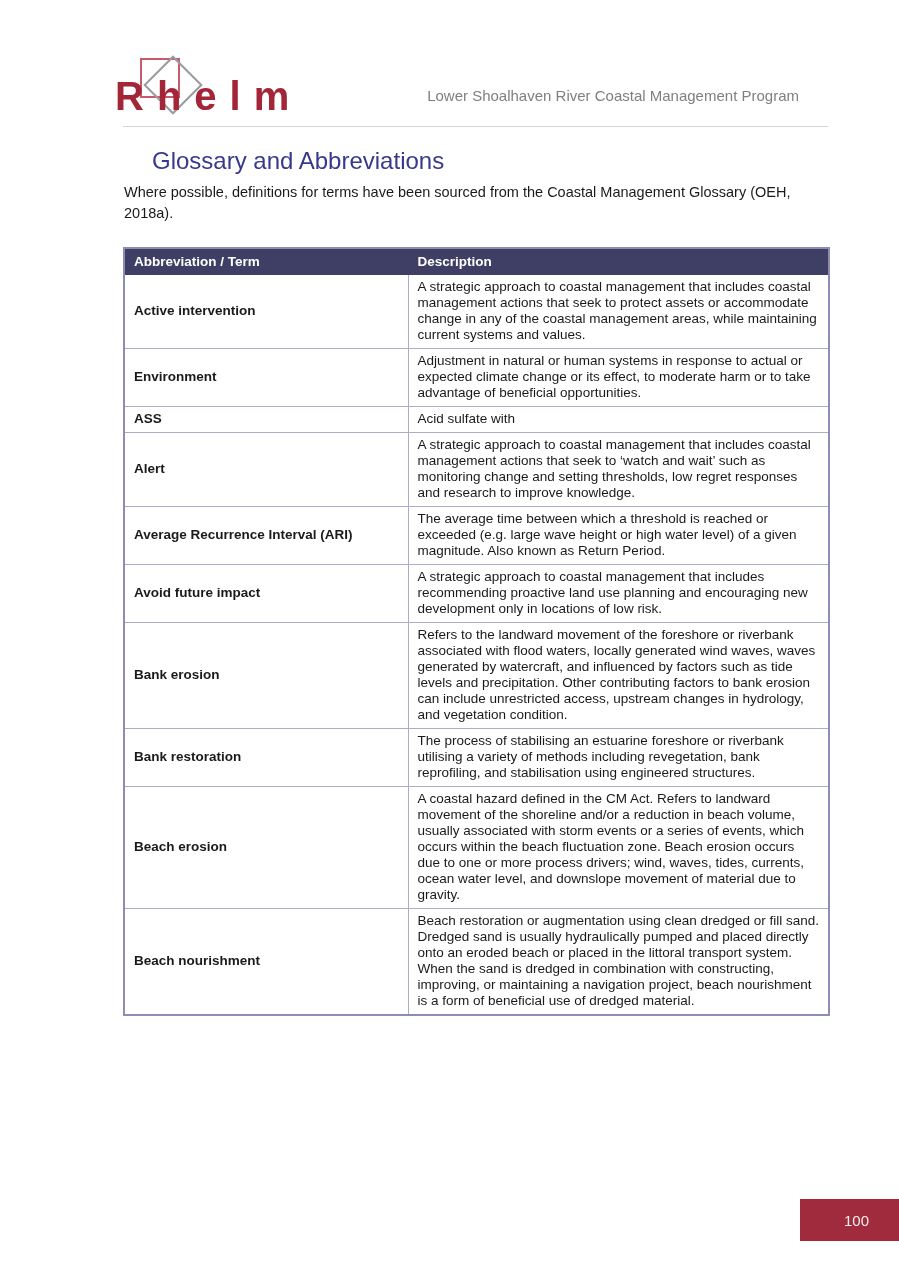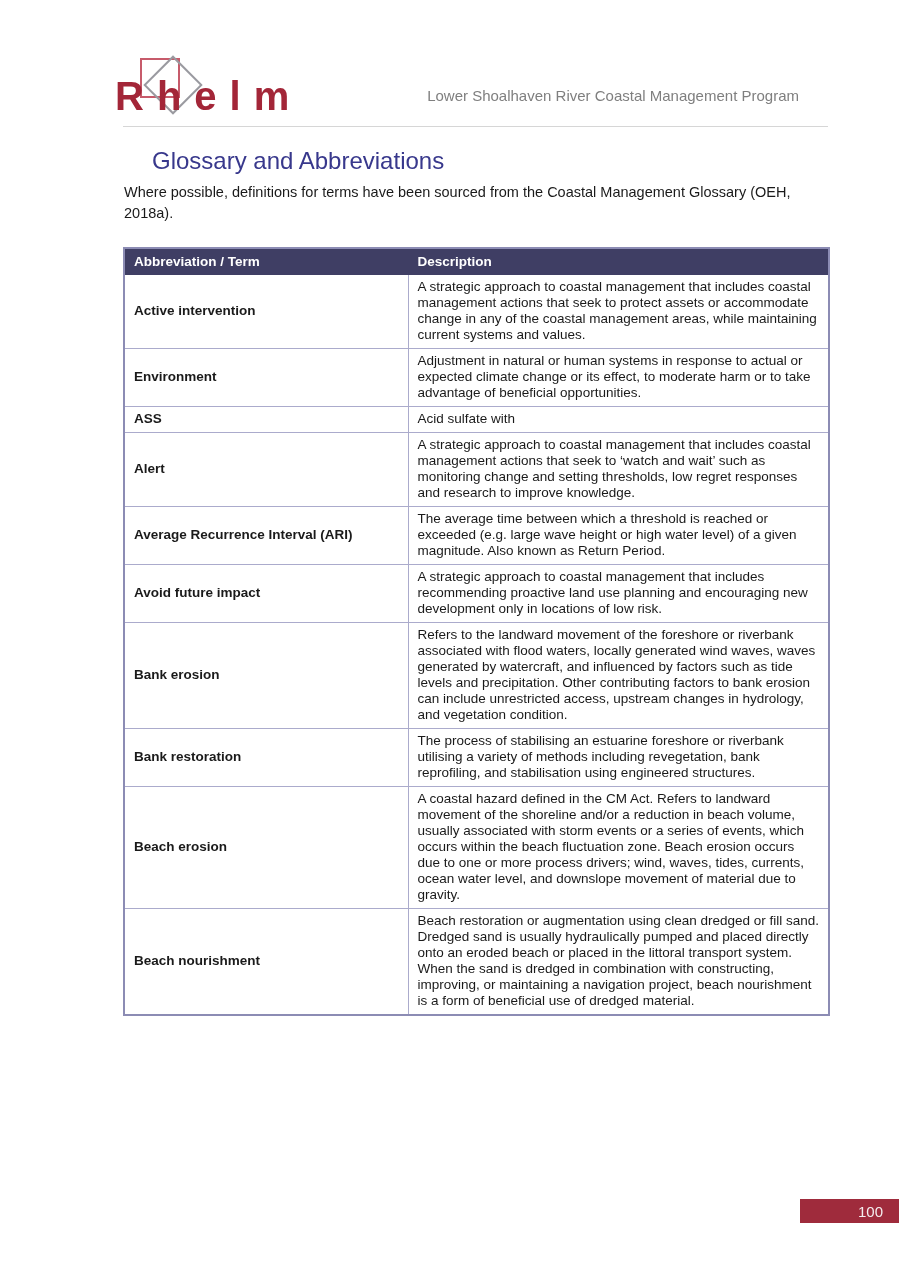--- a/index.html
+++ b/index.html
@@ -39,24 +39,24 @@
   table.glossary td{
     border:1px solid var(--border-inner);
     font-size:13.5px;line-height:16px;color:#1A1A1A;
     padding:4px 8px 5px 9px;
   }
   table.glossary td.term{font-weight:bold;vertical-align:middle;}
   table.glossary td.desc{vertical-align:top;}
 
   
   .page-number-box{
-    position:absolute;top:1199px;right:0;width:99px;height:24px;
+    position:absolute;top:1199px;right:0;width:99px;height:42px;
     background:var(--accent-red);
     display:flex;align-items:center;justify-content:flex-end;
-    padding-right:16px;
+    padding-right:30px;
   }
   .page-number{color:#F5EDEE;font-size:15px;}
 </style>
 </head>
 <body>
 
 <div class="page">
 
   <div class="logo">
     <div class="logo-square"></div>

